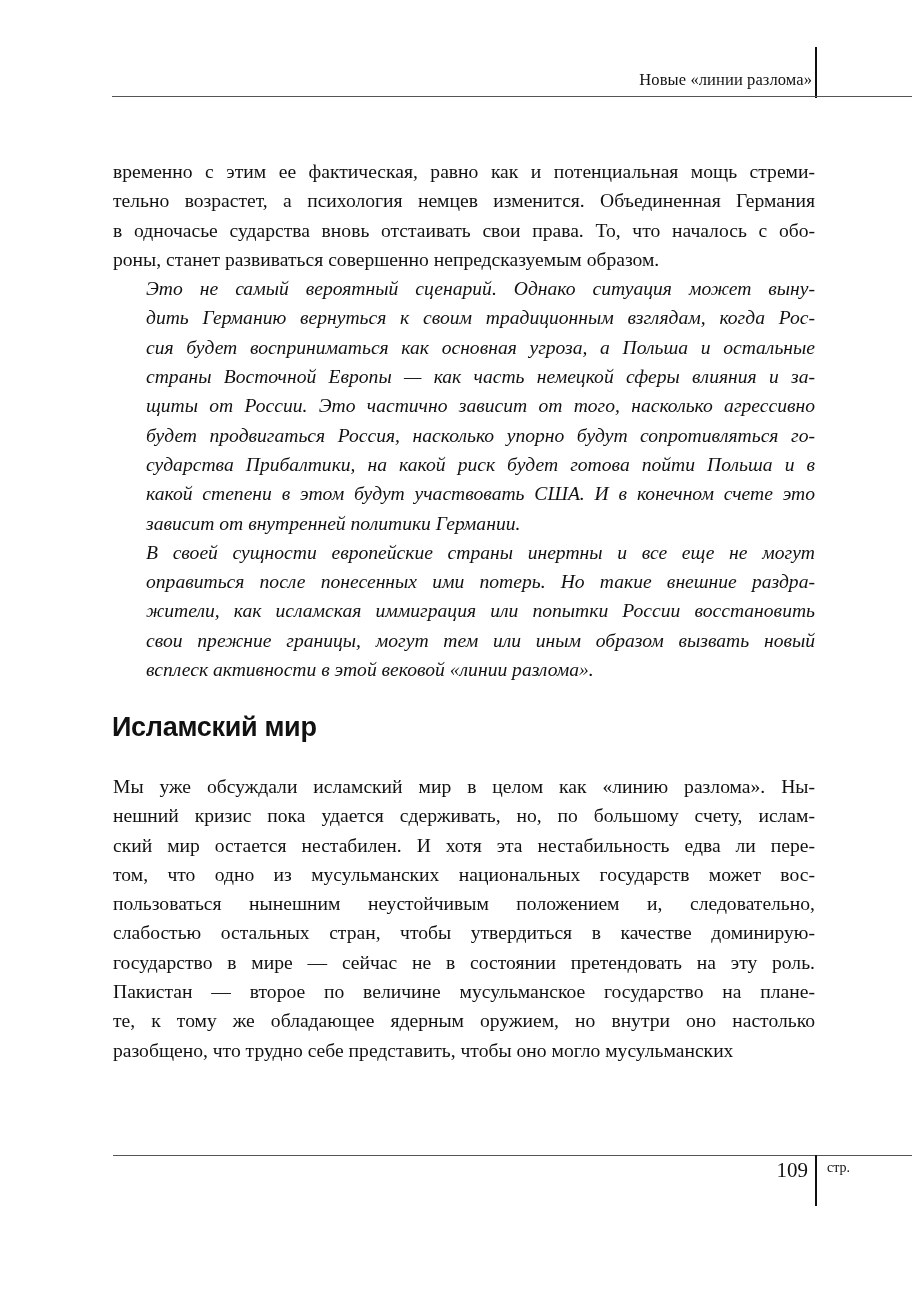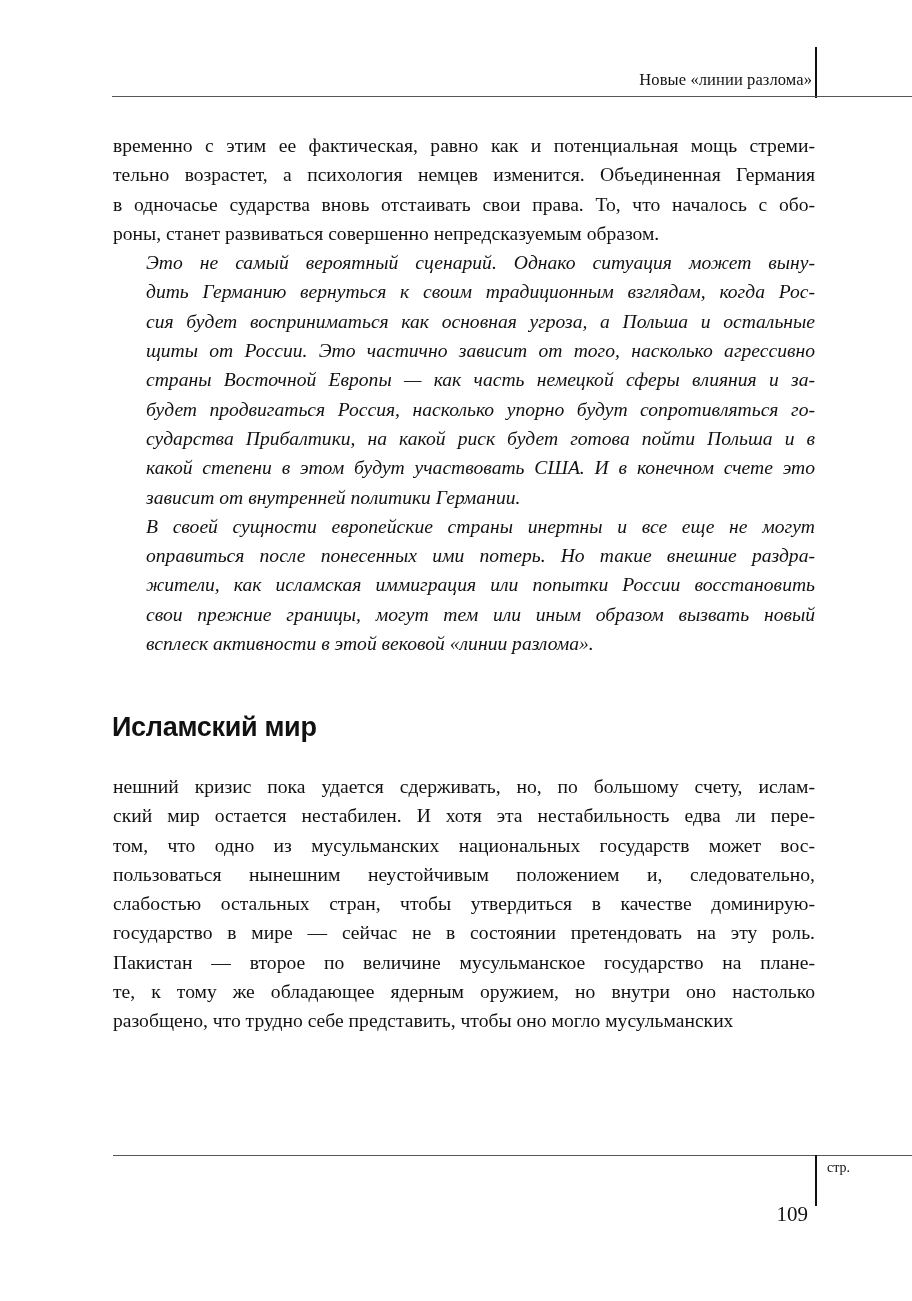--- a/index.html
+++ b/index.html
@@ -2,72 +2,73 @@
 <html><head>
 <meta charset="utf-8">
 <style>
   html, body { margin: 0; padding: 0; background: #ffffff; }
   body { width: 912px; height: 1301px; position: relative; overflow: hidden;
          font-family: "DejaVu Serif", "Liberation Serif", serif; color: #111; }
   .header-rule { position: absolute; left: 112px; top: 96px; width: 800px; height: 1px; background: #555; }
   .header-bar { position: absolute; left: 815px; top: 47px; width: 2px; height: 51px; background: #111; }
   .running-head { position: absolute; right: 100px; top: 70px; font-size: 16.5px;
                   font-family: "Liberation Serif", serif; white-space: nowrap; letter-spacing: 0.1px; }
-  .body { position: absolute; left: 113px; top: 131px; width: 702px;
+  .body { position: absolute; left: 113px; top: 157px; width: 702px;
           font-family: "Liberation Serif", serif; font-size: 19.6px; line-height: 29.3px; }
   .body p { margin: 0; text-align: justify; }
   .body p.indent { text-indent: 33px; font-style: italic; }
   .body span.line { display: block; text-align: justify; text-align-last: justify; white-space: nowrap; }
   .body span.line.last { text-align-last: left; }
   .heading { position: absolute; left: 112px; top: 712px; font-family: "Liberation Sans", sans-serif;
              font-size: 27px; font-weight: bold; margin: 0; letter-spacing: -0.3px; }
   .section2 { top: 772px; }
   .footer-rule { position: absolute; left: 113px; top: 1155px; width: 799px; height: 1px; background: #555; }
   .footer-bar { position: absolute; left: 815px; top: 1155px; width: 2px; height: 51px; background: #111; }
-  .page-number { position: absolute; right: 104px; top: 1158px; font-family: "Liberation Serif", serif; font-size: 21px; margin-top: 44px; }
+  .page-number { position: absolute; right: 104px; top: 1158px; font-family: "Liberation Serif", serif; font-size: 21px; }
   .page-label { position: absolute; left: 827px; top: 1160px; font-family: "Liberation Serif", serif; font-size: 14px; }
 </style>
 </head>
 <body>
 
 <div class="header-bar"></div>
 <div class="header-rule"></div>
 <div class="running-head">Новые «линии разлома»</div>
 
 <div class="body" id="sec1">
     <p>
       <span class="line">временно с этим ее фактическая, равно как и потенциальная мощь стреми-</span>
       <span class="line">тельно возрастет, а психология немцев изменится. Объединенная Германия</span>
       <span class="line">в одночасье сударства вновь отстаивать свои права. То, что началось с обо-</span>
       <span class="line last">роны, станет развиваться совершенно непредсказуемым образом.</span>
     </p>
     <p class="indent">
       <span class="line" style="text-indent: 33px;">Это не самый вероятный сценарий. Однако ситуация может выну-</span>
       <span class="line">дить Германию вернуться к своим традиционным взглядам, когда Рос-</span>
       <span class="line">сия будет восприниматься как основная угроза, а Польша и остальные</span>
+      <span class="line">страны Восточной Европы — как часть немецкой сферы влияния и за-</span>
       <span class="line">щиты от России. Это частично зависит от того, насколько агрессивно</span>
-      <span class="line">страны Восточной Европы — как часть немецкой сферы влияния и за-</span>
       <span class="line">будет продвигаться Россия, насколько упорно будут сопротивляться го-</span>
       <span class="line">сударства Прибалтики, на какой риск будет готова пойти Польша и в</span>
       <span class="line">какой степени в этом будут участвовать США. И в конечном счете это</span>
       <span class="line last">зависит от внутренней политики Германии.</span>
     </p>
     <p class="indent">
       <span class="line" style="text-indent: 33px;">В своей сущности европейские страны инертны и все еще не могут</span>
       <span class="line">оправиться после понесенных ими потерь. Но такие внешние раздра-</span>
       <span class="line">жители, как исламская иммиграция или попытки России восстановить</span>
       <span class="line">свои прежние границы, могут тем или иным образом вызвать новый</span>
       <span class="line last">всплеск активности в этой вековой «линии разлома».</span>
     </p>
   </div>
 
 <h2 class="heading">Исламский мир</h2>
 
 <div class="body section2" id="sec2">
     <p>
+      <span class="line">Мы уже обсуждали исламский мир в целом как «линию разлома». Ны-</span>
       <span class="line">нешний кризис пока удается сдерживать, но, по большому счету, ислам-</span>
       <span class="line">ский мир остается нестабилен. И хотя эта нестабильность едва ли пере-</span>
       <span class="line">том, что одно из мусульманских национальных государств может вос-</span>
       <span class="line">пользоваться нынешним неустойчивым положением и, следовательно,</span>
       <span class="line">слабостью остальных стран, чтобы утвердиться в качестве доминирую-</span>
       <span class="line">государство в мире — сейчас не в состоянии претендовать на эту роль.</span>
       <span class="line">Пакистан — второе по величине мусульманское государство на плане-</span>
       <span class="line">те, к тому же обладающее ядерным оружием, но внутри оно настолько</span>
       <span class="line last">разобщено, что трудно себе представить, чтобы оно могло мусульманских</span>
     </p>

